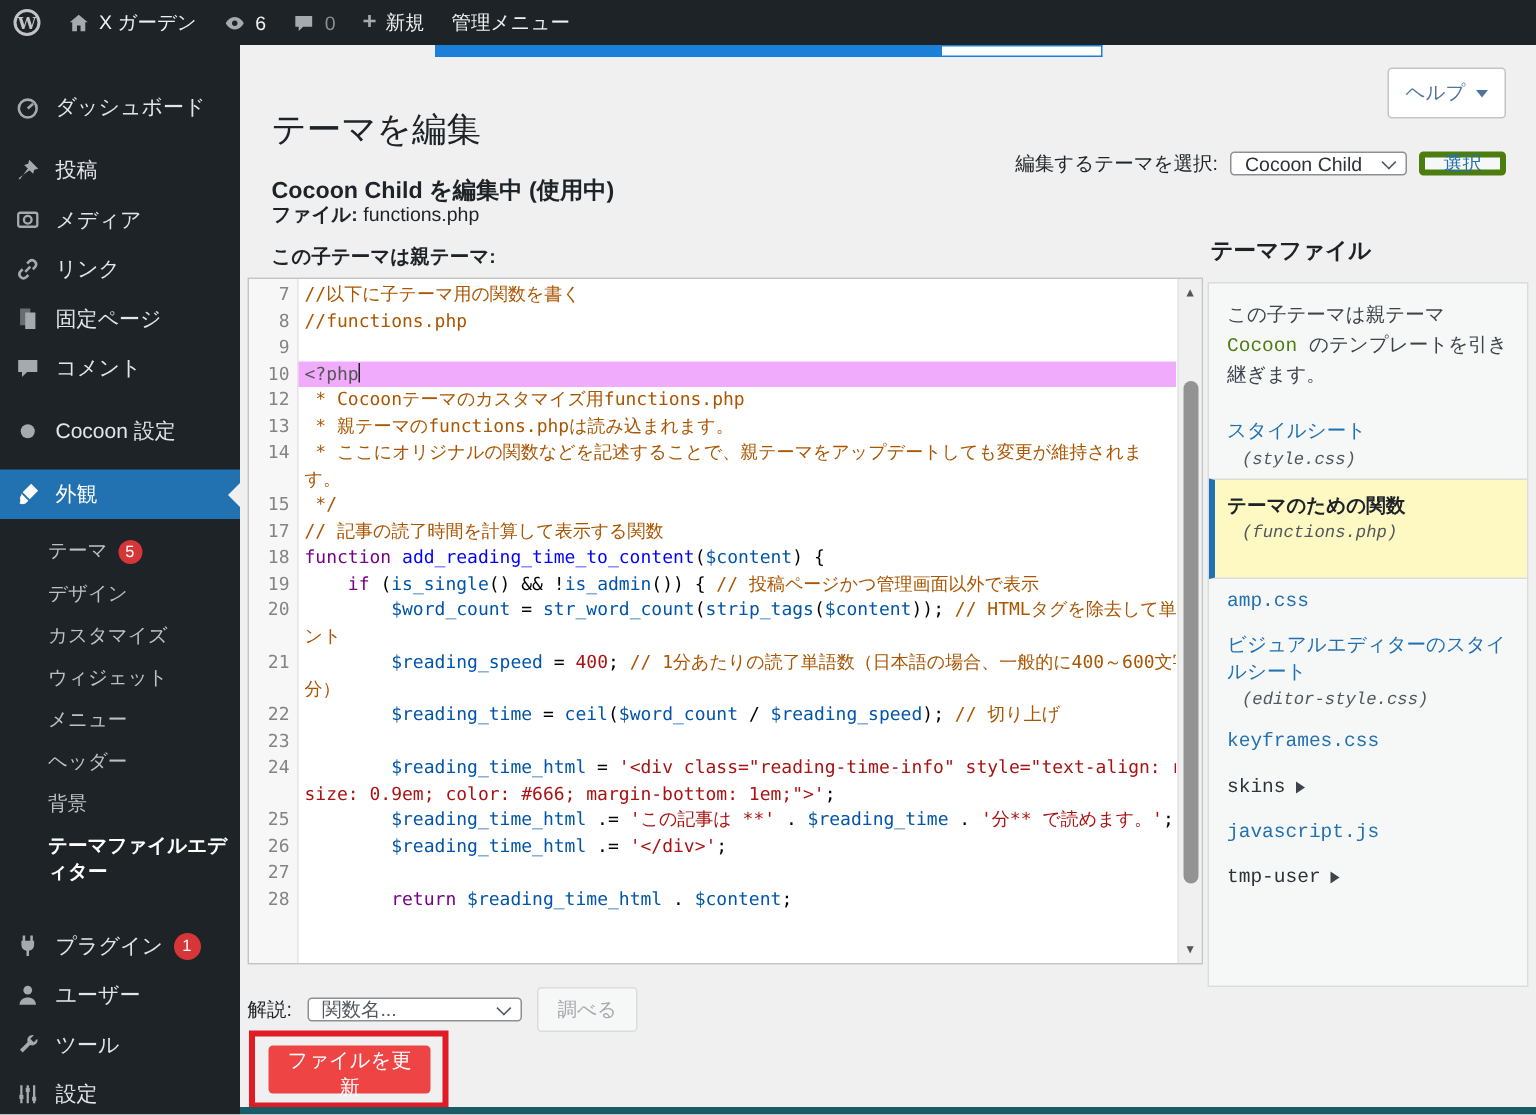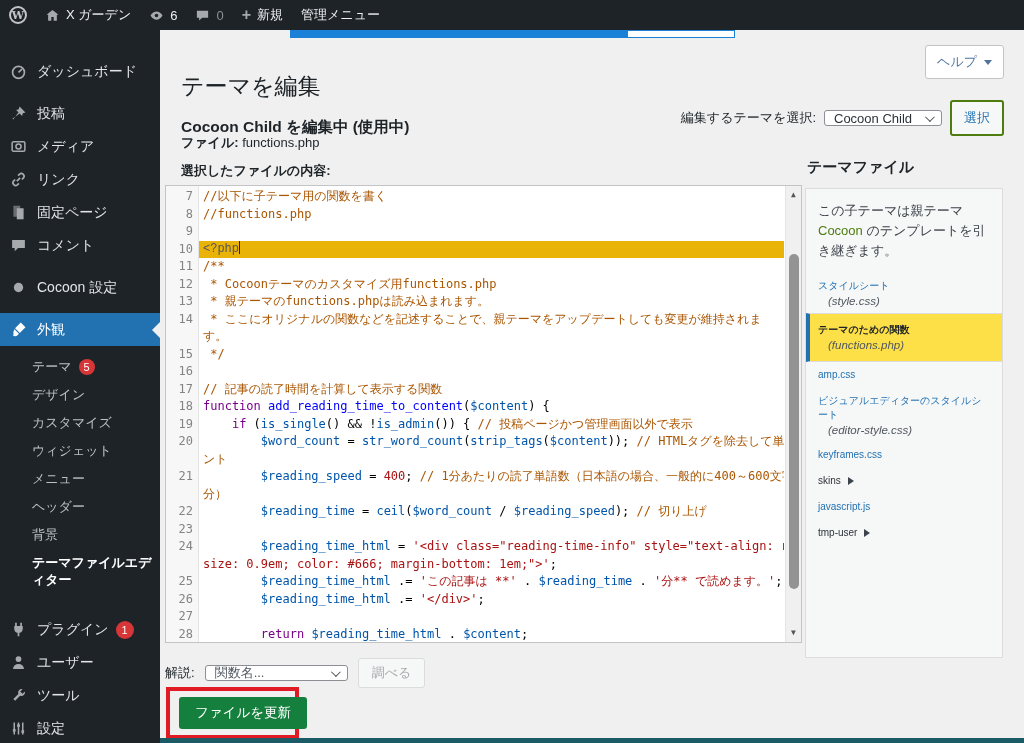--- a/index.html
+++ b/index.html
@@ -61,72 +61,72 @@
   .caret-down { width:0; height:0; border-left:4px solid transparent; border-right:4px solid transparent;
     border-top:5px solid currentColor; }
   #edit-heading { position:absolute; left:21px; top:74px; font-size:15.5px; font-weight:700; color:#1d2327; }
   #theme-select-row { position:absolute; right:20px; top:70px; display:flex; align-items:center; gap:8px; }
   .row-label { font-size:13px; font-weight:400; color:#1d2327; }
   .wp-select { background:#fff; border:1px solid #8c8f94; border-radius:3px; height:16px;
     display:flex; align-items:center; padding:0 9px; font-size:13px; color:#2c3338; cursor:pointer; }
   .sel-caret { width:7px; height:7px; border-right:1.8px solid #50575e; border-bottom:1.8px solid #50575e;
     transform:rotate(45deg) translateY(-2px); margin-left:auto; flex:none; }
   #theme-select { width:118px; }
-  #select-btn { height:36px; padding:0 12px; background:#f6f7f7; border:2px solid #4d7c0f;
+  #select-btn { height:16px; padding:0 12px; background:#f6f7f7; border:4px solid #4d7c0f;
     color:#2271b1; border-radius:3px; font-size:13px; display:flex; align-items:center; cursor:pointer; }
   #file-line { position:absolute; left:21px; top:104px; font-size:13px; color:#1d2327; }
   #file-line .b { font-weight:700;margin-top:24px; }
   #content-label { position:absolute; left:21px; top:132px; font-size:13px; font-weight:600; color:#1d2327; }
 
   
   #editor { position:absolute; left:5px; top:155px; width:637px; height:458px; background:#fff;
     border:1px solid #c3c4c7; overflow:hidden; font-family:"DejaVu Sans Mono", monospace;
     font-size:12px; line-height:17.5px; cursor:text; }
   #gutter-bg { position:absolute; left:0; top:0; bottom:0; width:33px; background:#f7f7f7;
     border-right:1px solid #e4e4e4; }
   #code-rows { position:absolute; left:0; top:2px; right:17px; }
   .crow { display:flex; min-height:17.5px; }
   .row-num { width:33px; flex:none; text-align:right; padding-right:6px; color:#848484; }
   .row-code { flex:1; white-space:pre; overflow:hidden; padding-left:4px; color:#000; }
-  .crow.active .row-code { background:#eab308;font-family:Liberation Mono, monospace; }
+  .crow.active .row-code { background:#f0abfc; }
   .tc { color:#aa5500; } .tk { color:#770088; } .td { color:#0000ff; }
   .tv { color:#0055aa; } .ts2 { color:#aa1111; } .tn { color:#aa1111; } .tm { color:#555555; }
   .cur { display:inline-block; width:1px; height:13px; background:#222; vertical-align:-2px; }
   #ed-scrollbar { position:absolute; right:0; top:0; bottom:0; width:16px; background:#f0f0f1;
     border-left:1px solid #e4e4e4; }
   .sb-arrow { position:absolute; left:0; width:15px; height:14px; color:#555; font-size:8px;
     display:flex; align-items:center; justify-content:center; cursor:pointer; }
   .sb-up { top:2px; } .sb-down { bottom:2px; }
   #sb-thumb { position:absolute; left:3px; width:10px; top:68px; height:335px;
     background:#939393; border-radius:6px; cursor:pointer; }
 
   
-  #theme-files { position:absolute; left:645px; top:128px; width:198px; }
+  #theme-files { position:absolute; left:645px; top:128px; width:214px;font-family:Liberation Mono, monospace; }
   #tf-heading { font-size:15px; font-weight:700; margin:0 0 11px 2px; color:#1d2327; }
   #tf-box { background:#f6f7f7; border:1px solid #dcdcde; padding:12px 0 30px; height:470px; overflow:hidden; }
   #tf-notice { padding:0 12px 12px; font-size:13px; color:#3c434a; line-height:1.55; }
   .tf-link-inline { color:#4d7c0f; cursor:pointer; }
   .tf-item { padding:6px 12px 6px 12px; }
-  .tf-label { font-size:10px; color:#2271b1; cursor:pointer; line-height:1.4; }
+  .tf-label { font-size:13px; color:#2271b1; cursor:pointer; line-height:1.4; }
   .tf-file { font-style:italic; font-size:11.5px; color:#50575e; padding:2px 0 0 10px; }
-  .tf-item.current { background:#fde047; border-left:4px solid #2271b1; padding-left:8px;
-    border-top:1px solid #dcdcde; border-bottom:1px solid #dcdcde; padding-top:9px; padding-bottom:10px; }
+  .tf-item.current { background:#fef9c3; border-left:4px solid #2271b1; padding-left:8px;
+    border-top:1px solid #dcdcde; border-bottom:1px solid #dcdcde; padding-top:9px; padding-bottom:23px; }
   .tf-item.current .tf-label { color:#1d2327; font-weight:700; cursor:default; }
   .tf-item.folder .tf-label { color:#2c3338; display:flex; align-items:center; gap:7px; }
   .folder-arrow { width:0; height:0; border-top:4px solid transparent; border-bottom:4px solid transparent;
     border-left:6px solid #3c434a; }
 
   
   #doc-row { position:absolute; left:5px; top:628px; display:flex; align-items:center; gap:10px; }
   #doc-select { width:143px; color:#50575e; }
   #lookup-btn { height:30px; padding:0 13px; background:#f6f7f7; border:1px solid #dcdcde;
     color:#a7aaad; border-radius:3px; font-size:13px; display:flex; align-items:center; cursor:default; }
   #update-wrap { position:absolute; left:6px; top:657px; width:133px; height:52px;
     border:4px solid #e01b24; }
-  #update-btn { margin:6px 0 0 9px; width:128px; height:32px; background:#15803d; border:none;
+  #update-btn { margin:6px 0 0 9px; width:108px; height:32px; background:#ef4444; border:none;
     border-radius:3px; color:#fff; font-size:13.5px; font-family:"Liberation Sans", sans-serif;
     cursor:pointer; }
 
   #bottom-strip { position:absolute; left:160px; right:0; bottom:0; height:5px; background:#1a5b66; z-index:70; }
 </style>
 </head>
 <body>
 
 <div id="adminbar">
   <div class="ab-item">
@@ -310,21 +310,21 @@
     <div id="select-btn">
       <span>選択</span>
     </div>
   </div>
 
   <div id="file-line">
     <span class="b">ファイル:</span>
     <span>functions.php</span>
   </div>
 
-  <div id="content-label">選択したファイルの内容:</div>
+  <div id="content-label">この子テーマは親テーマ:</div>
 
   <div id="editor">
     <div id="gutter-bg"></div>
     <div id="code-rows">
         <div class="crow">
           <span class="row-num">7</span>
           <span class="row-code"><span class="tc">//以下に子テーマ用の関数を書く</span></span>
         </div>
         <div class="crow">
           <span class="row-num">8</span>
@@ -332,46 +332,38 @@
         </div>
         <div class="crow">
           <span class="row-num">9</span>
           <span class="row-code"></span>
         </div>
         <div class="crow active">
           <span class="row-num">10</span>
           <span class="row-code"><span class="tm">&lt;?php</span><span class="cur"></span></span>
         </div>
         <div class="crow">
-          <span class="row-num">11</span>
-          <span class="row-code"><span class="tc">/**</span></span>
-        </div>
-        <div class="crow">
           <span class="row-num">12</span>
           <span class="row-code"><span class="tc"> * Cocoonテーマのカスタマイズ用functions.php</span></span>
         </div>
         <div class="crow">
           <span class="row-num">13</span>
           <span class="row-code"><span class="tc"> * 親テーマのfunctions.phpは読み込まれます。</span></span>
         </div>
         <div class="crow">
           <span class="row-num">14</span>
           <span class="row-code"><span class="tc"> * ここにオリジナルの関数などを記述することで、親テーマをアップデートしても変更が維持されま</span></span>
         </div>
         <div class="crow">
           <span class="row-num"></span>
           <span class="row-code"><span class="tc">す。</span></span>
         </div>
         <div class="crow">
           <span class="row-num">15</span>
           <span class="row-code"><span class="tc"> */</span></span>
-        </div>
-        <div class="crow">
-          <span class="row-num">16</span>
-          <span class="row-code"></span>
         </div>
         <div class="crow">
           <span class="row-num">17</span>
           <span class="row-code"><span class="tc">// 記事の読了時間を計算して表示する関数</span></span>
         </div>
         <div class="crow">
           <span class="row-num">18</span>
           <span class="row-code"><span class="tk">function</span><span> </span><span class="td">add_reading_time_to_content</span><span>(</span><span class="tv">$content</span><span>) {</span></span>
         </div>
         <div class="crow">

